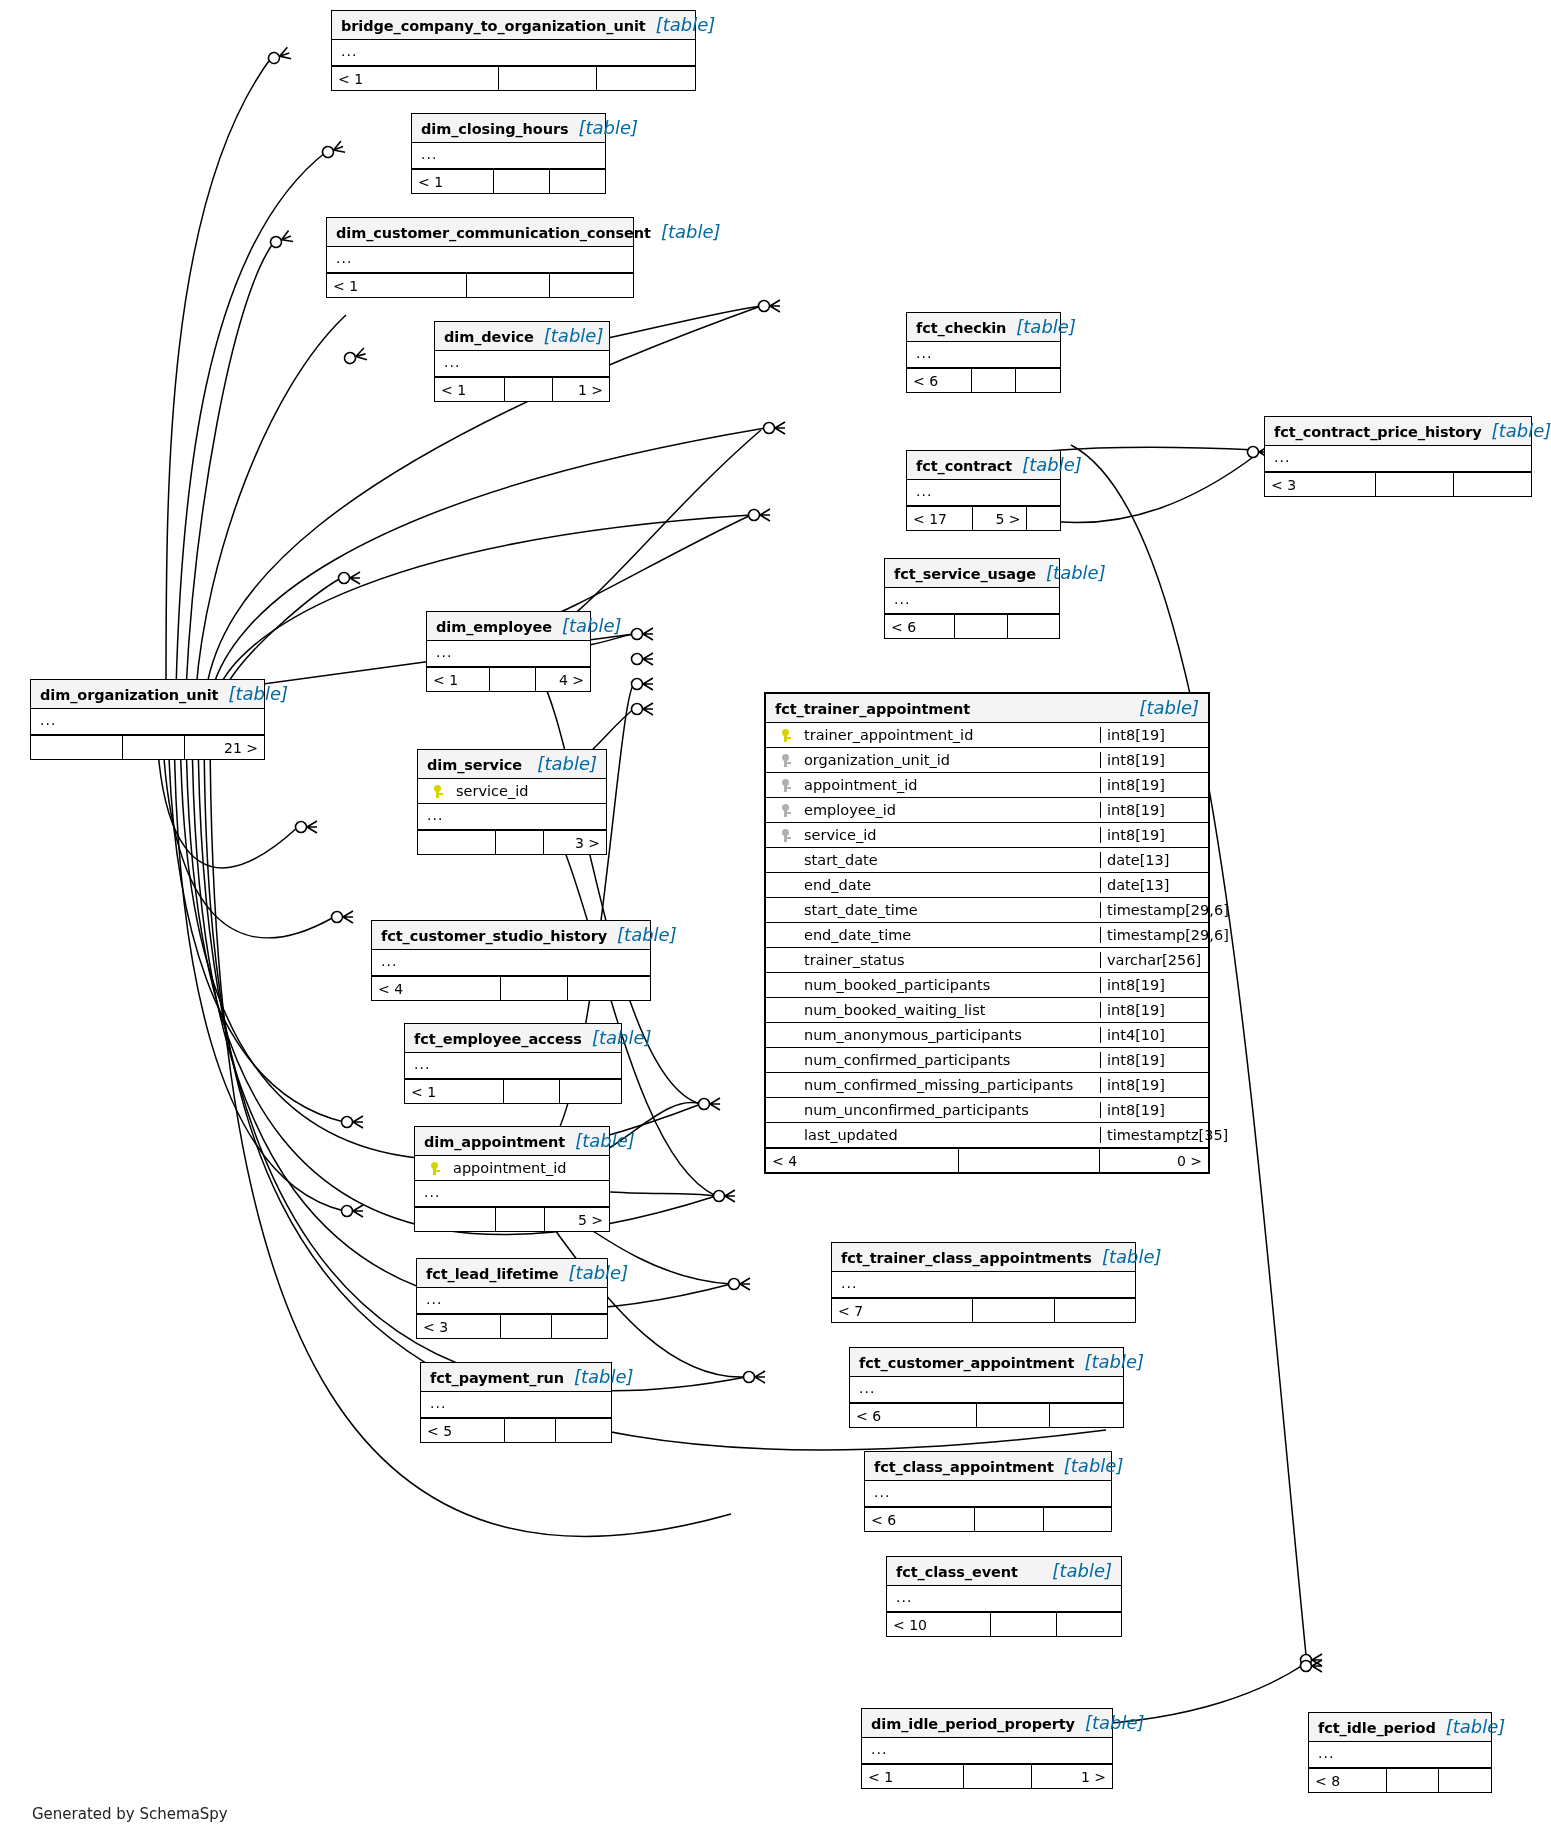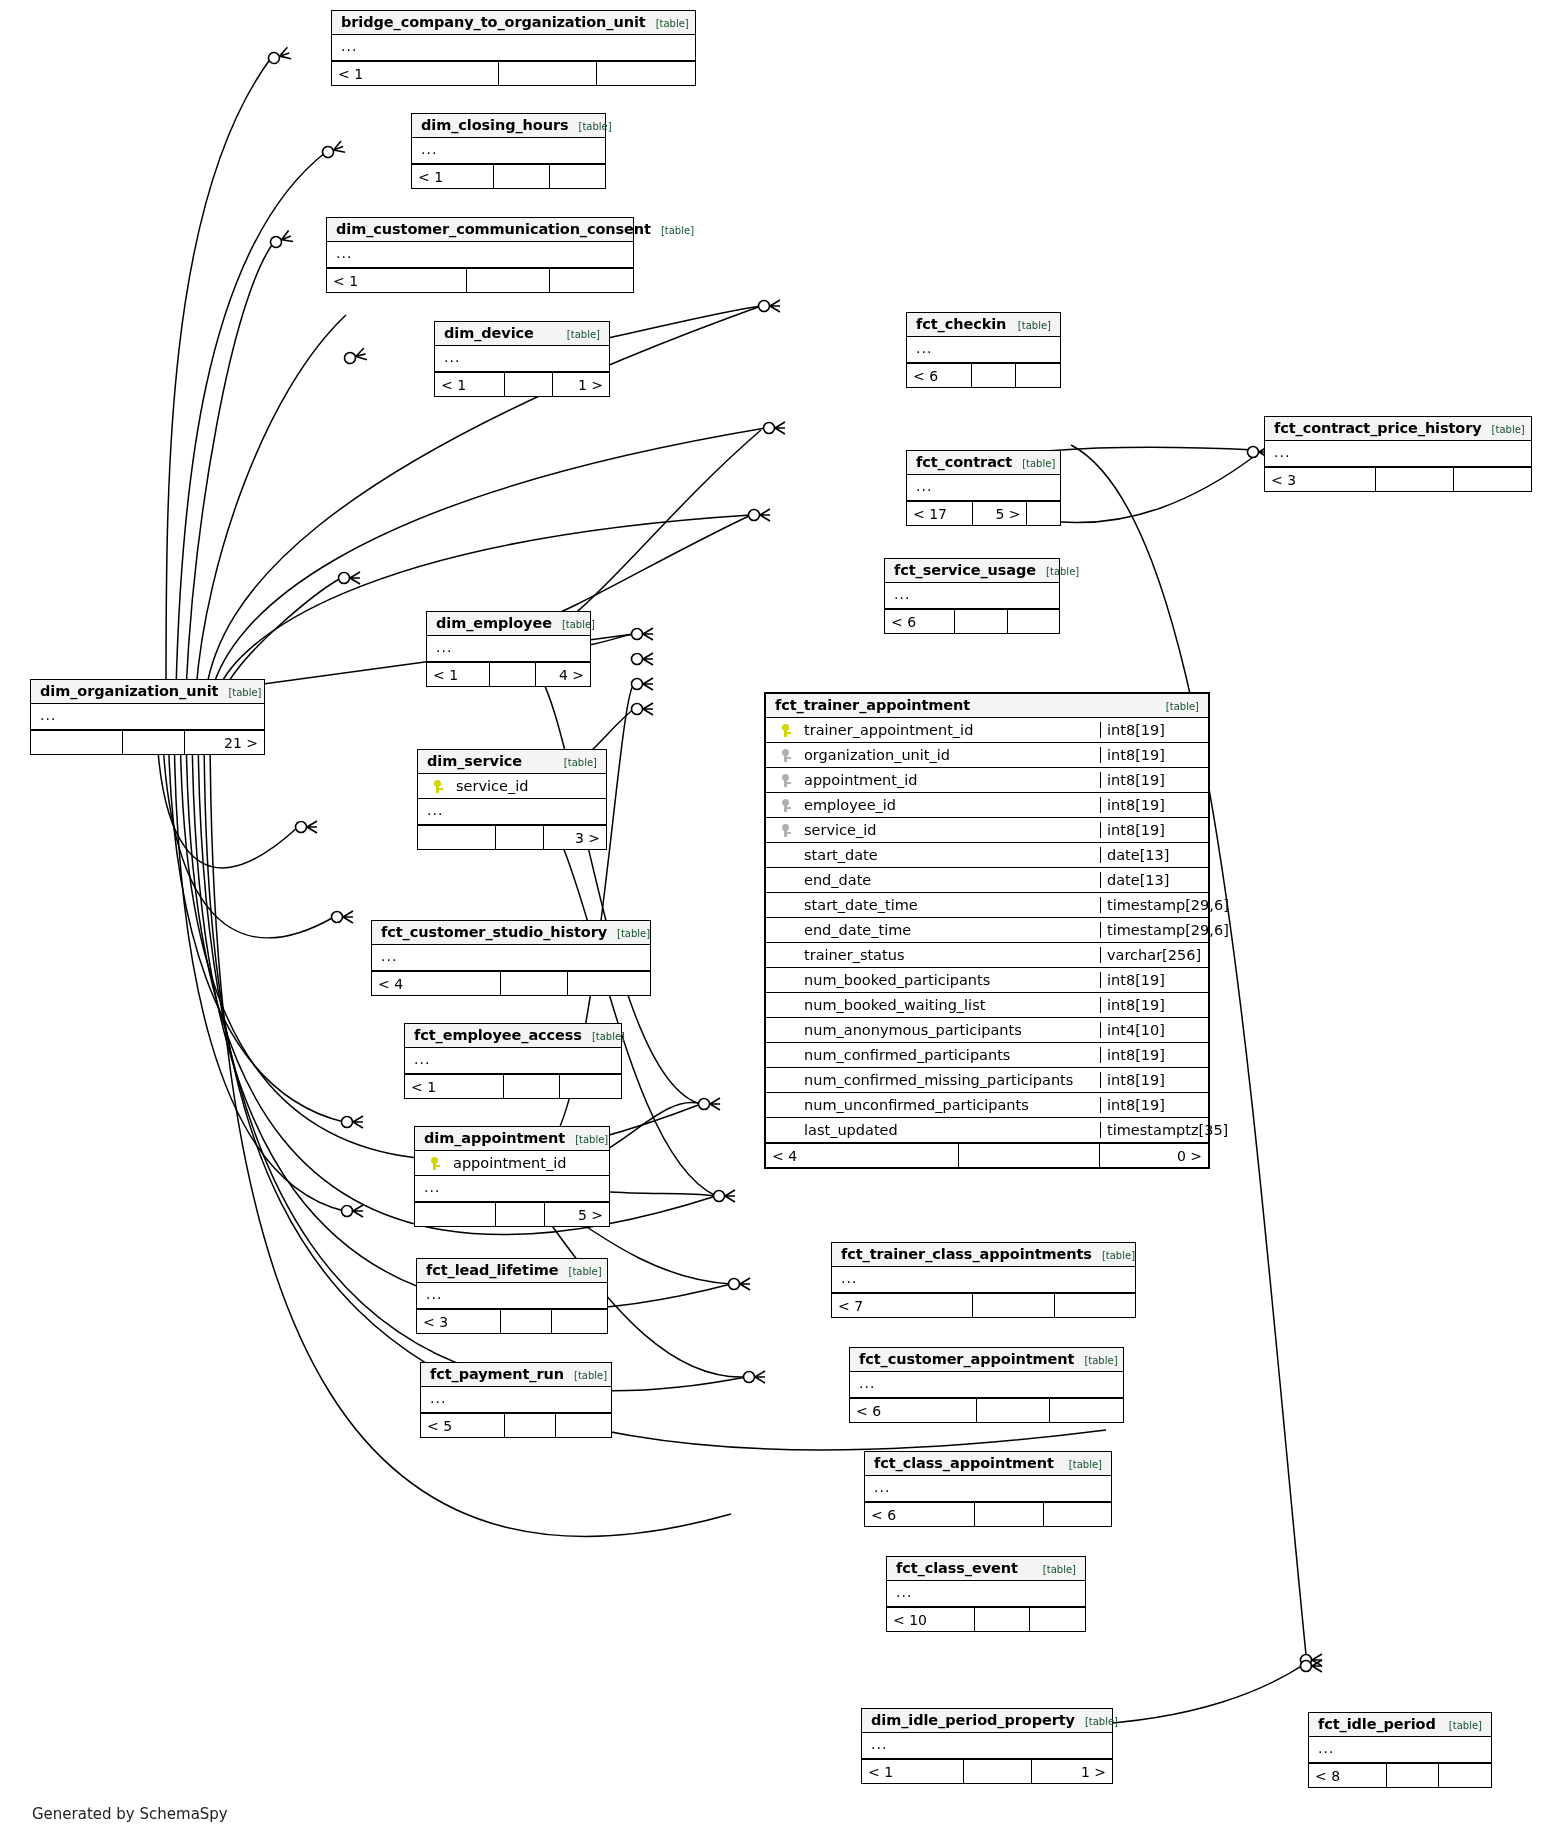--- a/index.html
+++ b/index.html
@@ -48,23 +48,24 @@
     align-items: baseline;
     justify-content: space-between;
     white-space: nowrap;
   }
   .tbl-name {
     font-weight: bold;
     font-size: 14.5px;
     letter-spacing: -0.1px;
   }
   .tbl-tag {
-    font-size: 10px;
-    color: #14532d;
+    font-size: 18px;
+    color: #0369a1;
     padding-left: 10px;
+    font-style: italic;
   }
   .tbl-body {
     box-sizing: border-box;
   }
   .ellipsis-row {
     box-sizing: border-box;
     padding: 1px 9px 6px 9px;
     height: 26px;
     line-height: 20px;
     font-size: 14px;
@@ -545,21 +546,21 @@
     <div class="single-col-row">
       <span class="ellipsis-row">...</span>
     </div>
     <div class="footer-row">
       <div class="footer-cell fc-left" style="flex:1.4">&lt; 6</div>
       <div class="footer-cell" style="flex:0.8"></div>
       <div class="footer-cell fc-right" style="flex:0.8"></div>
     </div>
   </div>
 
-  <div class="table-node" style="left:870px; top:1556px; width:200px;">
+  <div class="table-node" style="left:870px; top:1556px; width:236px;">
     <div class="tbl-header">
       <span class="tbl-name">fct_class_event</span>
       <span class="tbl-tag">[table]</span>
     </div>
     <div class="single-col-row">
       <span class="ellipsis-row">...</span>
     </div>
     <div class="footer-row">
       <div class="footer-cell fc-left" style="flex:1.4">&lt; 10</div>
       <div class="footer-cell" style="flex:0.8"></div>

